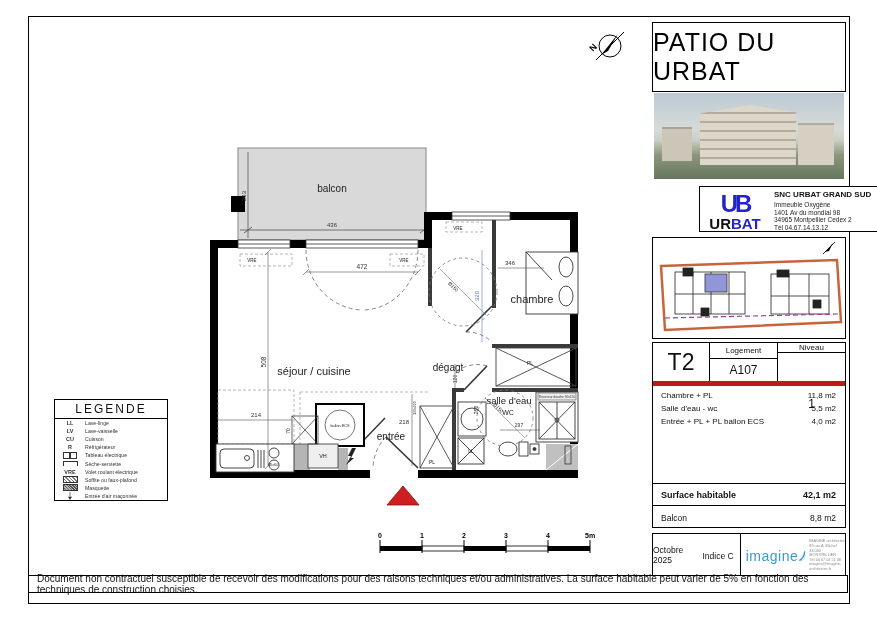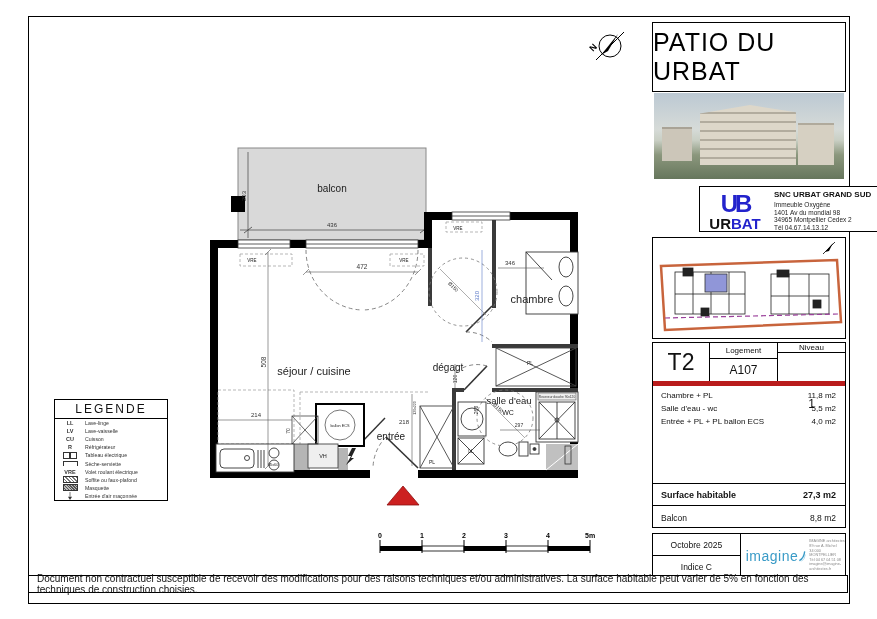--- a/index.html
+++ b/index.html
@@ -38,21 +38,21 @@
   .hcol+.hcol{border-left:1px solid #000;gap:44px;}
   .hcol .hl{height:15px;border-bottom:1px solid #000;font-size:8px;display:flex;align-items:center;justify-content:center;}
   .hcol .hv{flex:1;font-size:12px;display:flex;align-items:center;justify-content:center;}
   .arealist{position:absolute;left:0;top:46px;right:0;}
   .arow{display:flex;font-size:8px;line-height:13px;padding:0 9px 0 8px;}
   .arow .al{flex:1;} .arow .av{text-align:right;}
   .surfrow{position:absolute;left:0;right:0;top:140px;height:22px;border-top:1.5px solid #000;display:flex;align-items:center;font-weight:bold;font-size:9px;padding:0 9px 0 8px;box-sizing:border-box;}
   .balcrow{position:absolute;left:0;right:0;top:162px;height:24px;border-top:1px solid #000;display:flex;align-items:center;font-size:8.5px;padding:0 9px 0 8px;box-sizing:border-box;}
   .grow{flex:1;}
   .footerbox{left:652px;top:533px;width:194px;height:45px;display:flex;}
-  .fleft{width:88px;border-right:1px solid #000;display:flex;flex-direction:column;}
+  .fleft{width:88px;border-right:1px solid #000;display:flex;flex-direction:row;}
   .fleft .fr1{flex:1;border-bottom:1px solid #000;display:flex;align-items:center;justify-content:center;font-size:8.5px;}
   .fleft .fr2{flex:1;display:flex;align-items:center;justify-content:center;font-size:8.5px;}
   .fright{flex:1;display:flex;align-items:center;padding-left:5px;}
   .imagine{font-size:14px;color:#3a9bc7;letter-spacing:.5px;}
   .arch-lines{font-size:3.8px;line-height:4.6px;color:#8a8a8a;padding-left:3px;}
   
   .legendbox{left:54px;top:399px;width:114px;height:102px;}
   .leg-title{height:18px;border-bottom:1px solid #000;display:flex;align-items:center;justify-content:center;font-size:12px;letter-spacing:2px;}
   .leg-row{display:flex;align-items:center;height:8.1px;}
   .leg-sym{width:30px;text-align:center;font-size:5.5px;font-weight:bold;color:#333;display:flex;align-items:center;justify-content:center;}
@@ -373,21 +373,21 @@
         <span class="av">5,5 m2</span>
       </div>
     <div class="arow">
         <span class="al">Entrée + PL + PL ballon ECS</span>
         <span class="av">4,0 m2</span>
       </div>
   </div>
   <div class="surfrow">
     <span>Surface habitable</span>
       <span class="grow"></span>
-    <span>27,3 m2</span>
+    <span>42,1 m2</span>
   </div>
   <div class="balcrow">
     <span>Balcon</span>
       <span class="grow"></span>
     <span>8,8 m2</span>
   </div>
 </div>
 
 <div class="abs box footerbox">
   <div class="fleft">

